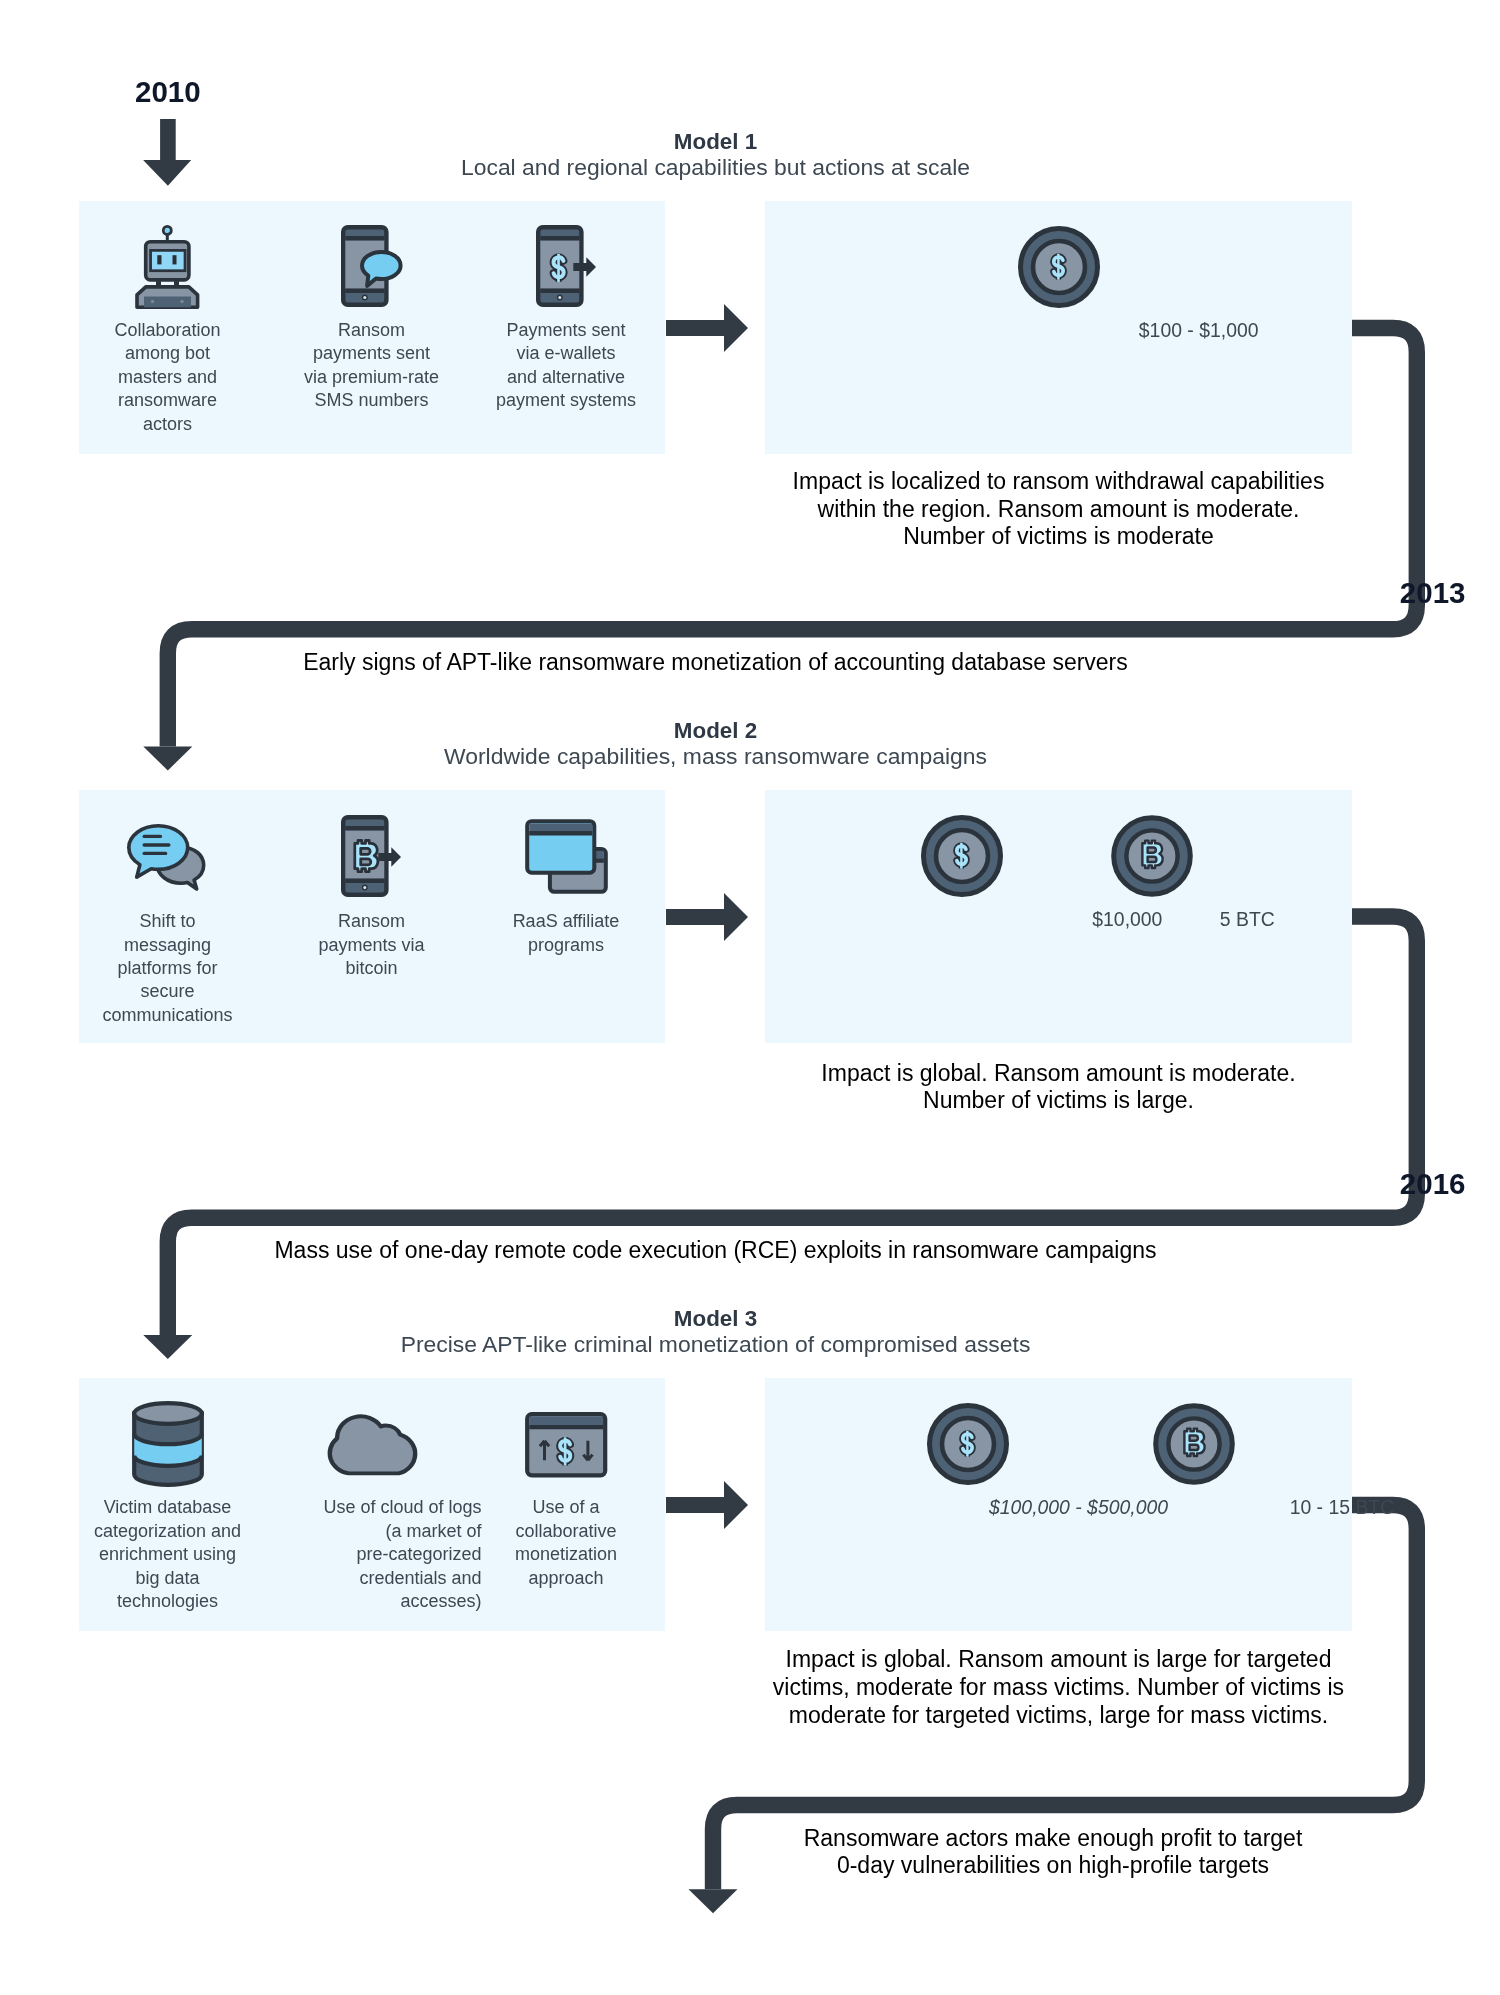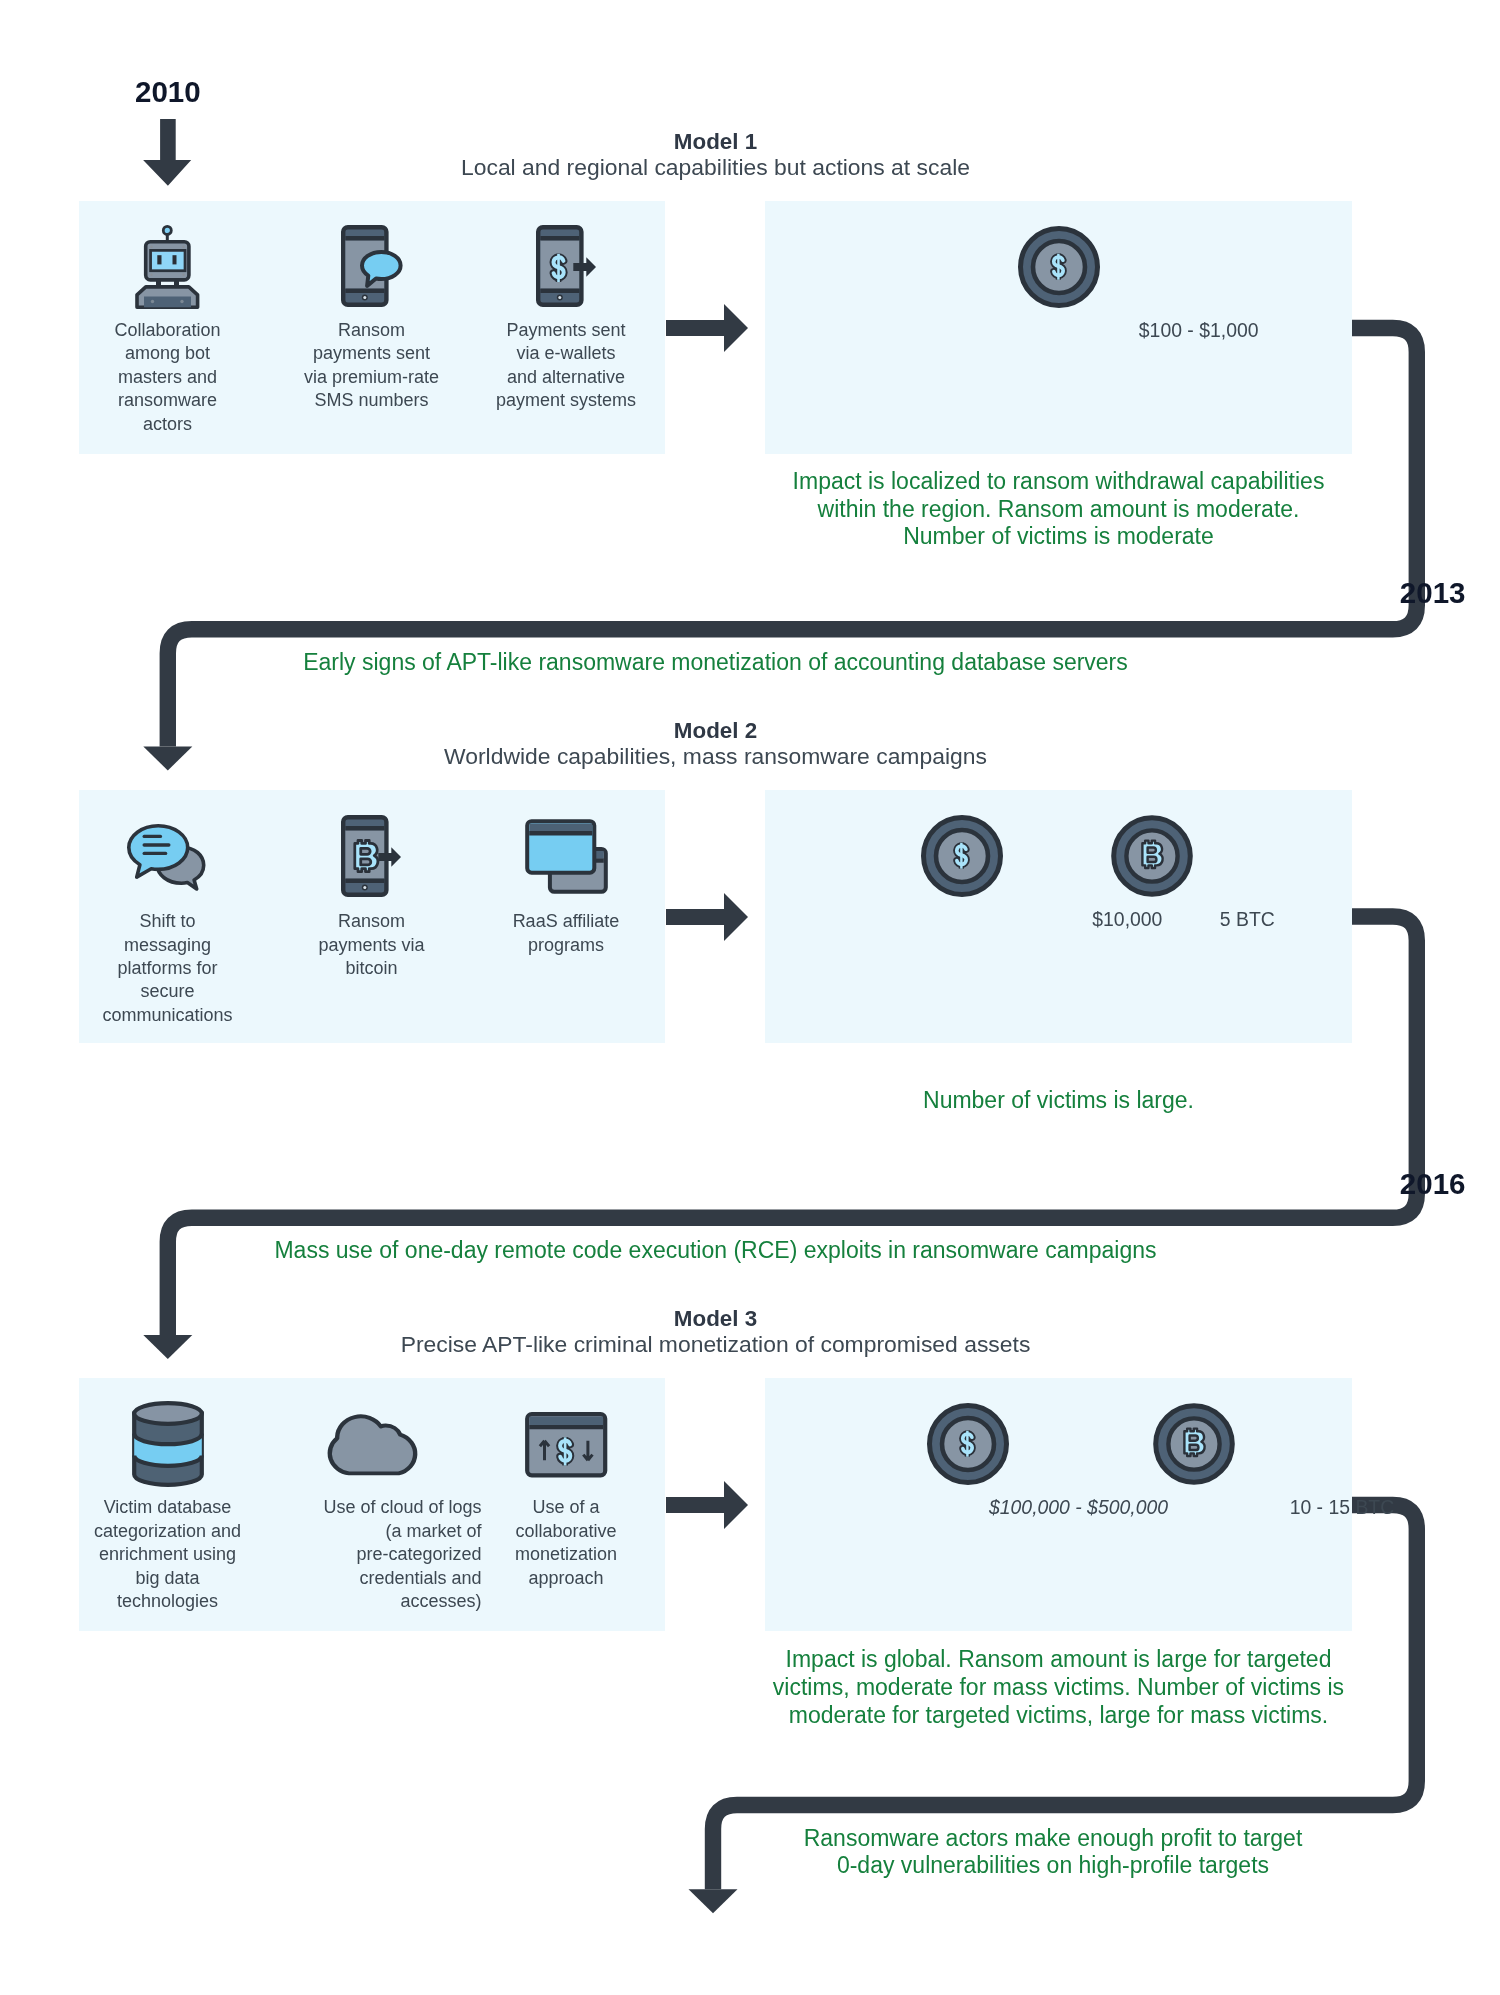--- a/index.html
+++ b/index.html
@@ -7,21 +7,21 @@
        font-family:"Liberation Sans",sans-serif;color:#3d4852;
        overflow:hidden;position:relative;
        -webkit-font-smoothing:antialiased;}
   .stage{position:absolute;left:0;top:0;width:1500px;height:1995px;overflow:hidden;}
   .panel{position:absolute;background:#ecf8fd;}
   .year{position:absolute;font-weight:bold;font-size:29.5px;color:#0f172a;
         white-space:nowrap;text-align:right;}
   .mtitle{position:absolute;font-weight:bold;font-size:22.4px;color:#2f3845;
           width:100%;text-align:center;white-space:nowrap;}
   .msub{position:absolute;font-size:22.9px;color:#3d4852;text-align:center;white-space:nowrap;}
-  .txt{position:absolute;font-size:23px;line-height:27.6px;color:#15803d;text-align:center;}
+  .txt{position:absolute;font-size:23px;line-height:27.6px;color:#000000;text-align:center;}
   .ilabel{position:absolute;font-size:18px;line-height:23.4px;color:#3d4852;text-align:center;}
   .amt{position:absolute;font-size:19.4px;color:#3d4852;text-align:right;white-space:nowrap;}
   svg{display:block;overflow:visible;}
   .ico{position:absolute;}
 </style>
 </head>
 <body>
 
 <div class="stage" id="stage">
 
@@ -175,21 +175,21 @@
   <circle cx="41" cy="41" r="25.6" fill="#8795a4" stroke="#2b333c" stroke-width="4.4"></circle>
   <g transform="translate(31.4,25.6) scale(0.93)">
     <path d="M3 2.8 V0 h3.5 v2.8 h3.6 V0 h3.5 v2.8 h1.3 a6.2 6.2 0 0 1 3.4 11.4 a6.6 6.6 0 0 1 -3 12.4 h-1.7 v2.8 h-3.5 v-2.8 h-3.6 v2.8 h-3.5 v-2.8 H0 V2.8 z
              M5.6 7.4 v5.6 h6.1 a2.8 2.8 0 0 0 0 -5.6 z
              M5.6 17.3 v5.8 h6.6 a2.9 2.9 0 0 0 0 -5.8 z" fill="#a9e3fa" stroke="#2a3039" stroke-width="2.6" stroke-linejoin="round"></path>
   </g>
 </svg>
       </div>
       <div class="amt" style="left: 951.8px; top: 907.5px; width: 323px;">5 BTC</div>
     </div>
-  <div class="txt" id="impact2" style="left: 765px; top: 1059.7px; width: 587px;"><br><span>Number of victims is large.</span></div>
+  <div class="txt" id="impact2" style="left: 765px; top: 1059.7px; width: 587px;"><span>Impact is global. Ransom amount is moderate.</span><br><span>Number of victims is large.</span></div>
 
   <div class="mtitle" id="mtitle3" style="left: -34.5px; top: 1306px; width: 1500px;">Model 3</div>
   <div class="msub" id="msub3" style="left: -34.5px; top: 1331px; width: 1500px;">Precise APT-like criminal monetization of compromised assets</div>
   <div class="panel" id="panelL3" style="left: 79px; top: 1378px; width: 586px; height: 253px;"></div>
   <div class="panel" id="panelR3" style="left: 765px; top: 1378px; width: 587px; height: 253px;"></div>
   <div class="items" id="items3">
       <div class="ico" style="left: 131.5px; top: 1401.9px;">
         <svg width="72" height="84" viewBox="0 0 72 84">
   <path d="M2.2 11.5 v61 a33.8 10.4 0 0 0 67.6 0 v-61 z" fill="#4e6274" stroke="#2b333c" stroke-width="4.2"></path>
   <path d="M2.2 31.8 a33.8 10.4 0 0 0 67.6 0 v21.6 a33.8 10.4 0 0 1 -67.6 0 z" fill="#76cdf2"></path>

